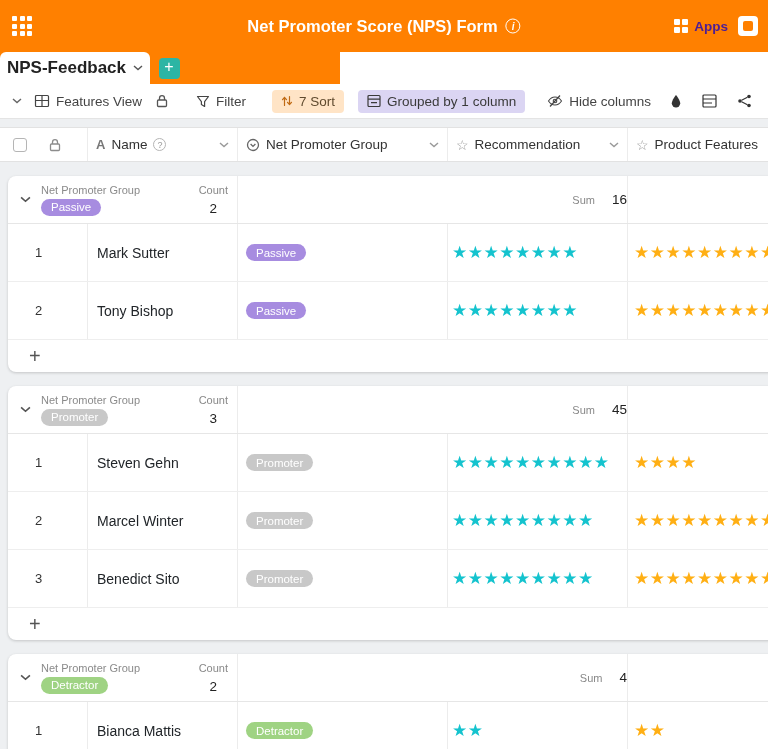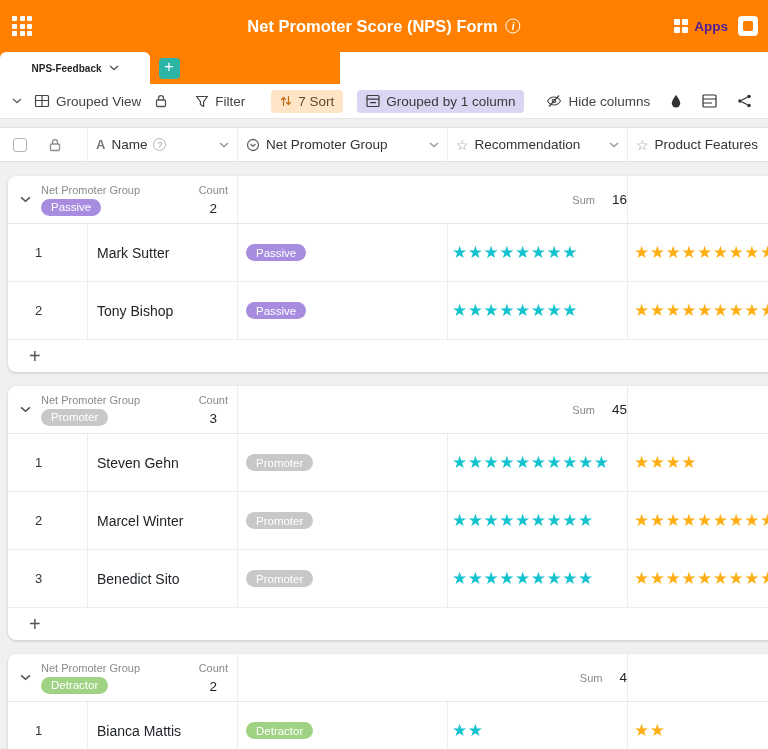--- a/index.html
+++ b/index.html
@@ -23,21 +23,21 @@
   .apps-grid span { width: 6px; height: 6px; background: #fff; border-radius: 1px; }
   .plugin-chip { width: 20px; height: 20px; background: #fff; border-radius: 4px;
     display: flex; align-items: center; justify-content: center; cursor: pointer; }
   .plugin-chip i { width: 10px; height: 10px; background: var(--accent, #FF8000); border-radius: 2px; }
 
   
   .tab-bar { position: relative; height: 32px; background: #fff; display: flex; }
   .tab-strip { position: absolute; left: 0; top: 0; width: 340px; height: 32px; background: var(--accent, #FF8000); }
   .tab, .tab-add-zone { position: relative; z-index: 1; }
   .tab { height: 32px; display: flex; align-items: center; justify-content: center; gap: 7px;
-    font-size: 10px; cursor: pointer; }
+    font-size: 17px; cursor: pointer; }
   .tab.active { width: 150px; background: #fff; border-radius: 6px 6px 0 0; color: #222; font-weight: bold; }
   .tab.active .caret { color: #555; }
   .tab.inactive { width: 152px; color: #94451c; font-weight: bold; }
   .tab-add-zone { width: 38px; height: 32px; display: flex; align-items: center; justify-content: center; }
   .add-table-btn { width: 21px; height: 21px; border: none; border-radius: 4px; background: #2cb5a4;
     color: #fff; font-size: 16px; line-height: 1; cursor: pointer; display: flex; align-items: center;
     justify-content: center; font-family: inherit; padding-bottom: 2px; }
 
   
   .toolbar { height: 35px; background: #fff; border-bottom: 1px solid #e4e4e4;
@@ -149,21 +149,21 @@
 
 <div class="toolbar">
   <svg class="tb-caret" width="10" height="6" viewBox="0 0 10 6">
       <path d="M1 1l4 3.6L9 1" fill="none" stroke="currentColor" stroke-width="1.4"></path>
     </svg>
   <div class="tb-item">
     <svg width="16" height="16" viewBox="0 0 16 16">
         <rect x="1.5" y="2.5" width="13" height="11" rx="1" fill="none" stroke="currentColor" stroke-width="1.2"></rect>
         <path d="M1.5 7.5h13M8 2.5v11" stroke="currentColor" stroke-width="1.2"></path>
       </svg>
-    <span>Grouped View</span>
+    <span>Features View</span>
   </div>
   <svg class="tb-lock" width="12" height="14" viewBox="0 0 12 14">
       <rect x="1.5" y="6" width="9" height="6.5" rx="1" fill="none" stroke="currentColor" stroke-width="1.3"></rect>
       <path d="M3.5 6V4.2a2.5 2.5 0 0 1 5 0V6" fill="none" stroke="currentColor" stroke-width="1.3"></path>
     </svg>
   <div class="tb-item">
     <svg width="14" height="13" viewBox="0 0 14 13">
         <path d="M1.5 1.5h11L8.6 6.6v4.9l-3.2-1.9V6.6z" fill="none" stroke="currentColor" stroke-width="1.2" stroke-linejoin="round"></path>
       </svg>
     <span>Filter</span>

